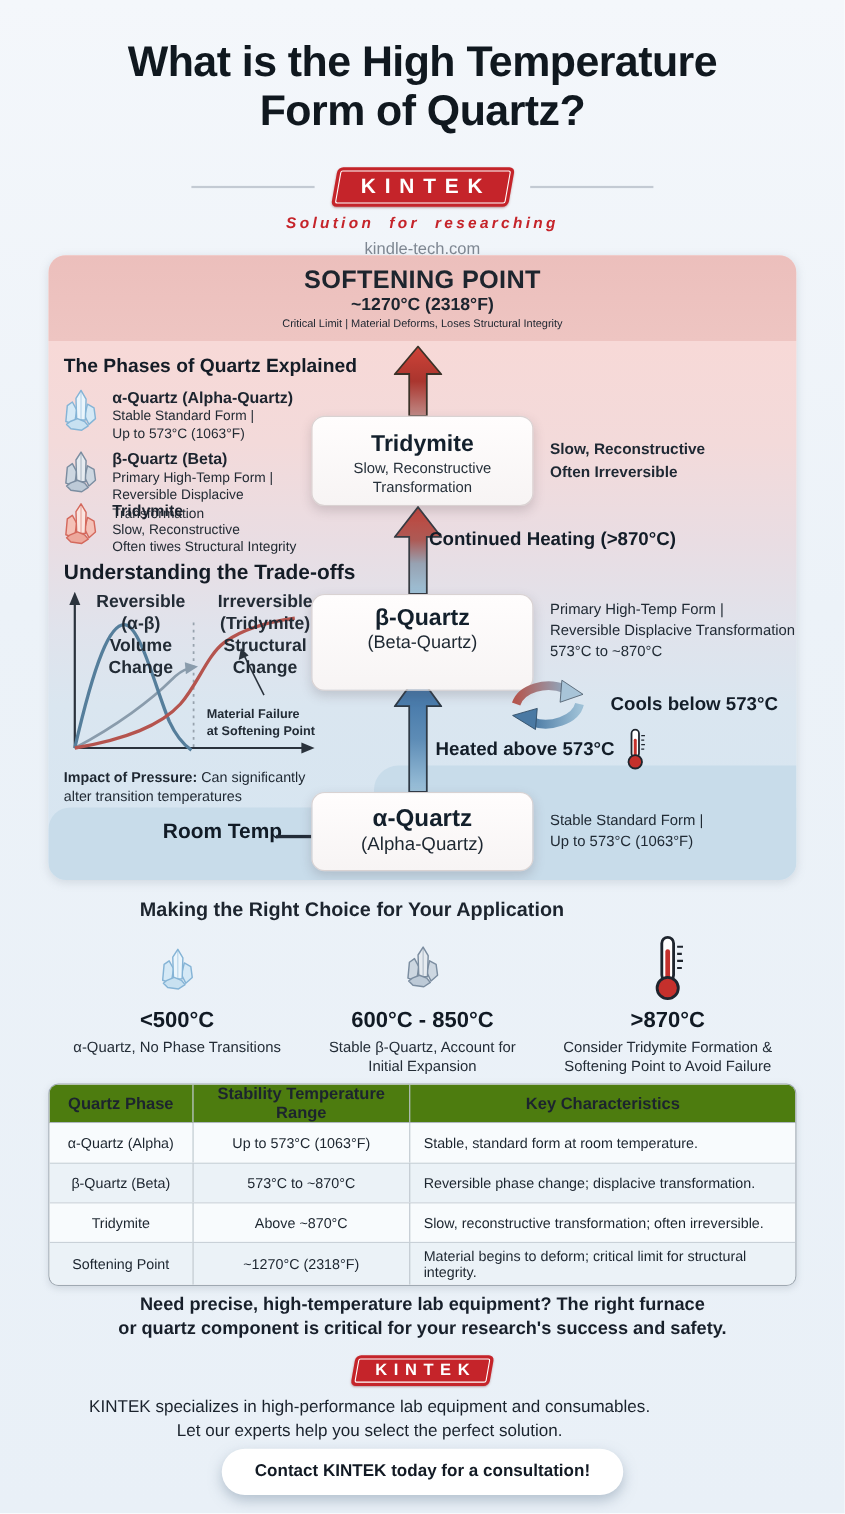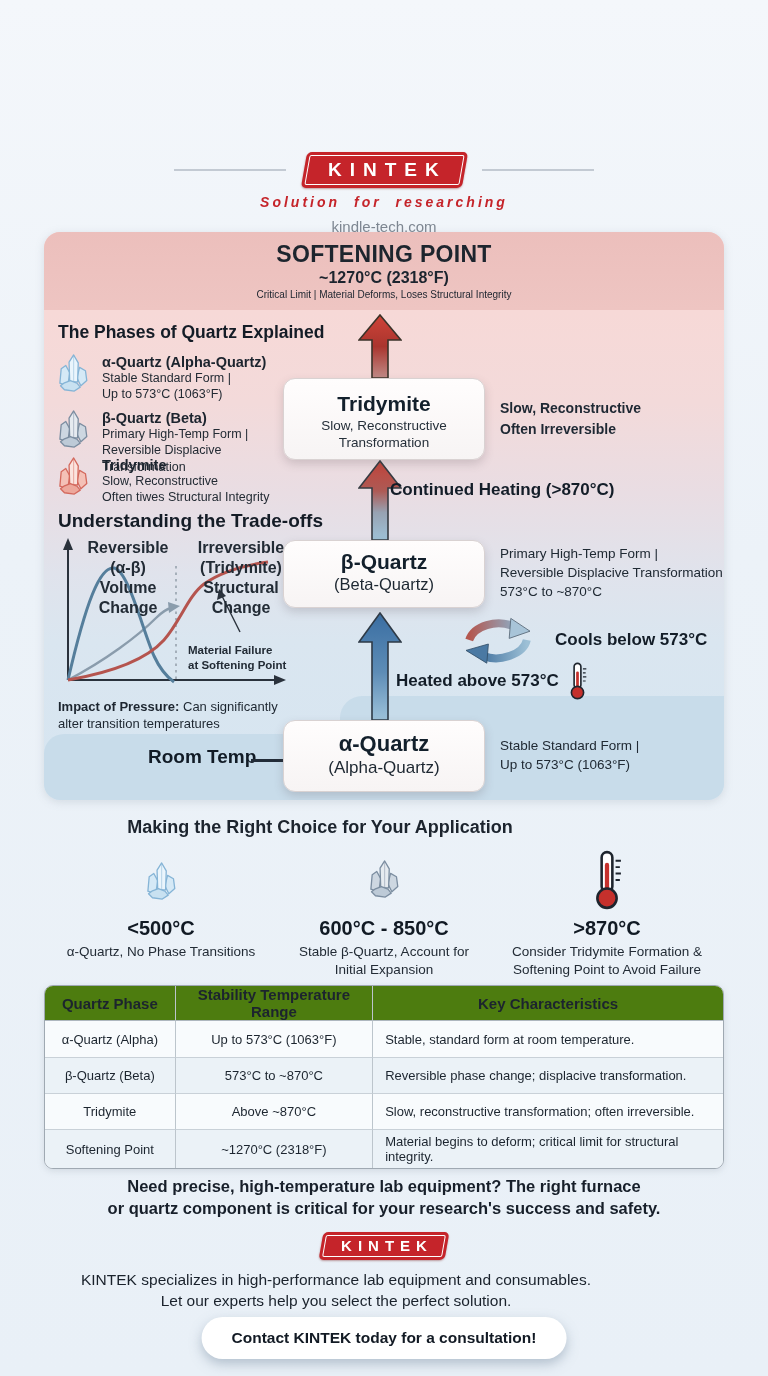--- a/index.html
+++ b/index.html
@@ -93,20 +93,24 @@
   .about-text { position:absolute; left:0; top:1270px; width:672px; text-align:center; font-size:15.5px; font-weight:500; line-height:1.35; color:#1a222c; }
   .contact-btn { position:absolute; left:50%; transform:translateX(-50%); top:1317px; background:#fff; border:none; cursor:pointer;
                  border-radius:23px; padding:12px 30px; font-family:inherit; font-size:15.5px; font-weight:800; color:#121a24;
                  box-shadow:0 5px 12px rgba(125,145,165,.5); }
 </style>
 </head>
 <body>
 
 <div class="page">
 
+  <div class="title">
+    <div>What is the High Temperature</div>
+    <div>Form of Quartz?</div>
+  </div>
   <div class="logo-row">
     <div class="logo-line"></div>
     <div class="kintek-badge"><span>KINTEK</span></div>
     <div class="logo-line"></div>
   </div>
   <div class="tagline">Solution for researching</div>
   <div class="website">kindle-tech.com</div>
 
   <div class="panel">
 
@@ -212,21 +216,21 @@
     </div>
     <div class="side-note" style="top:166px;">
       <div>Slow, Reconstructive</div>
       <div>Often Irreversible</div>
     </div>
 
     <div class="heat-label" style="left:346px;top:248px;">
       <span>Continued Heating (&gt;870°C)</span>
     </div>
 
-    <div class="node-box" style="top:308px;height:68px;padding-top:9px;">
+    <div class="node-box" style="top:308px;height:88px;padding-top:9px;">
       <div class="node-title">β-Quartz</div>
       <div class="node-sub-lg">(Beta-Quartz)</div>
     </div>
     <div class="side-small" style="top:312px;">
       <div>Primary High-Temp Form |</div>
       <div>Reversible Displacive Transformation</div>
       <div>573°C to ~870°C</div>
     </div>
 
     <div class="heat-label" style="left:406px;top:382px;">

